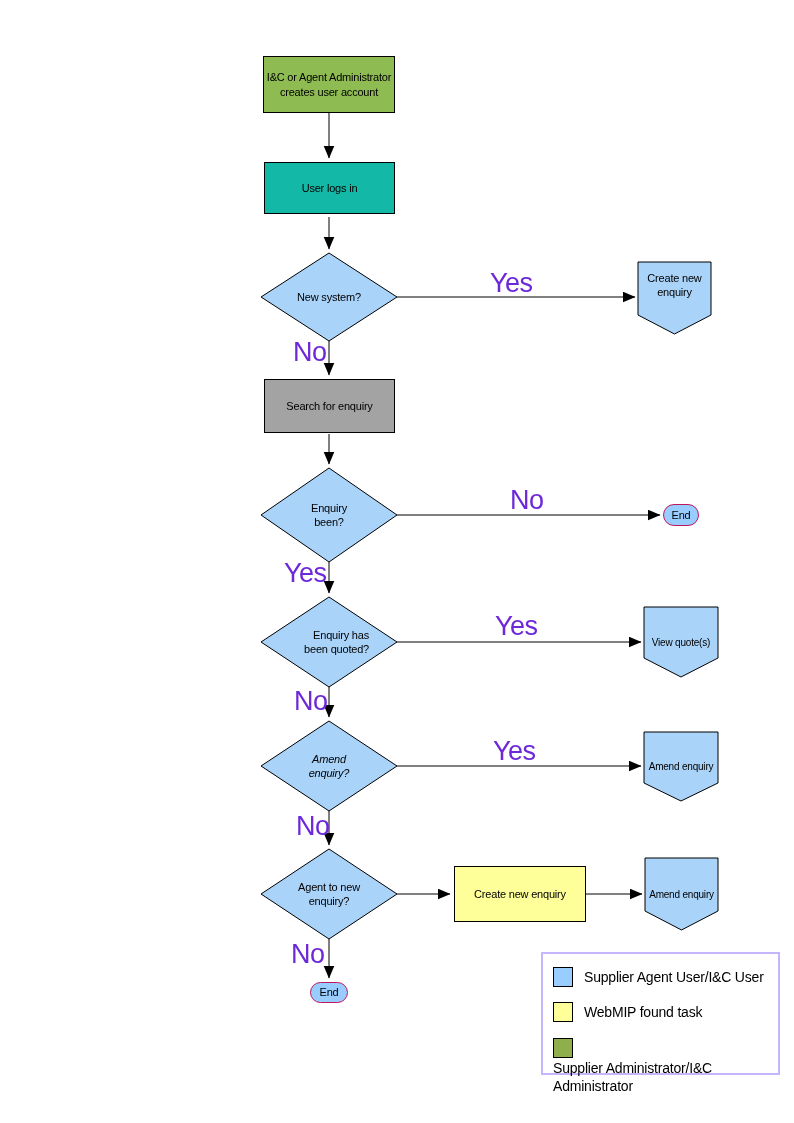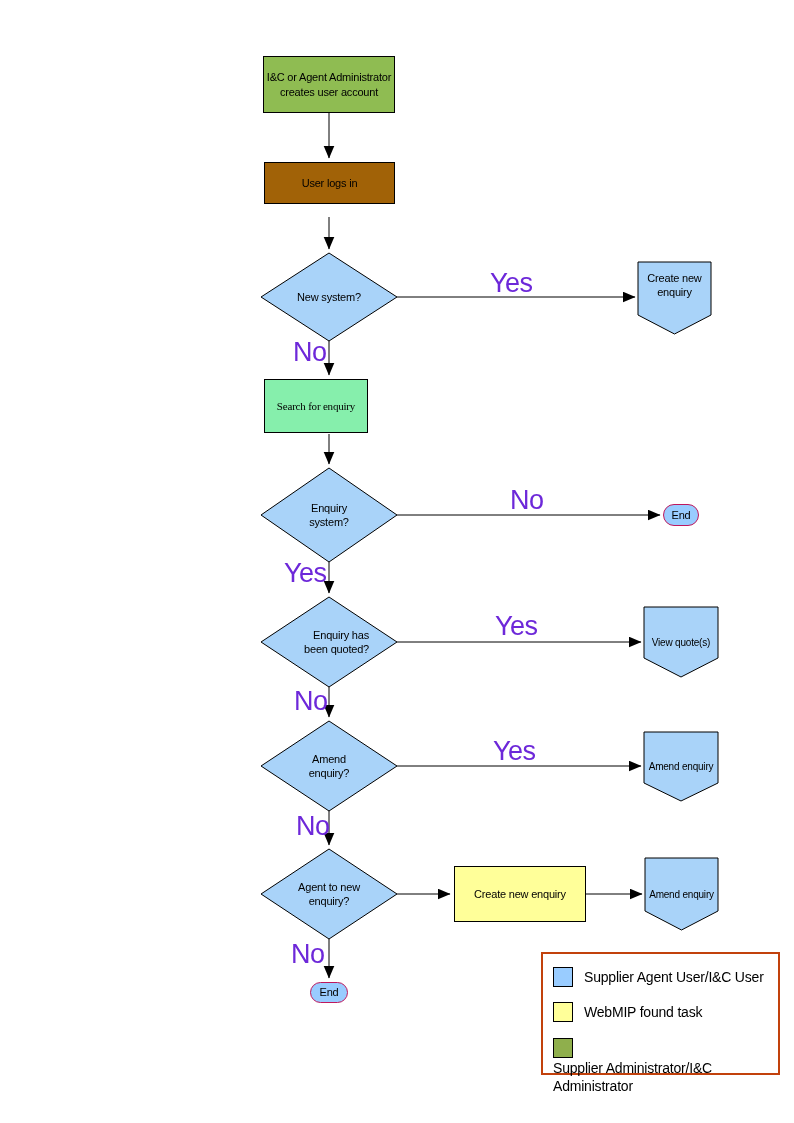--- a/index.html
+++ b/index.html
@@ -17,21 +17,21 @@
   .shape-label{
     position:absolute;display:flex;align-items:center;justify-content:center;
     text-align:center;font-size:11px;line-height:1.3;letter-spacing:-0.2px;pointer-events:none;
   }
   .nowrap{white-space:nowrap;font-size:10px;}
   .edge-label{
     position:absolute;font-size:27px;line-height:1;letter-spacing:-0.5px;color:#6d28d9;
   }
   .legend{
     position:absolute;left:503px;top:952px;width:239px;height:123px;
-    box-sizing:border-box;border:2px solid #c2410c;background:#fff;
+    box-sizing:border-box;border:2px solid #c4b5fd;background:#fff;
   }
   .legend-row{position:absolute;left:10px;display:flex;align-items:flex-start;}
   .swatch{
     width:20px;height:20px;box-sizing:border-box;border:1px solid #000;flex:0 0 auto;margin-right:11px;
   }
   .legend-label{font-size:14px;line-height:18px;letter-spacing:-0.2px;padding-top:1px;width:186px;}
   svg{display:block;}
 </style>
 </head>
 <body>
@@ -68,34 +68,34 @@
     <polygon points="291,849 359,894 291,939 223,894" stroke="#000" style="fill: rgb(169, 211, 249);"></polygon>
 
     <polygon points="600,262 673,262 673,315 636.5,334 600,315" stroke="#000" style="fill: rgb(169, 211, 249);"></polygon>
     <polygon points="606,607 680,607 680,658 643,677 606,658" stroke="#000" style="fill: rgb(169, 211, 249);"></polygon>
     <polygon points="606,732 680,732 680,783 643,801 606,783" stroke="#000" style="fill: rgb(169, 211, 249);"></polygon>
     <polygon points="607,858 680,858 680,911 643.5,930 607,911" stroke="#000" style="fill: rgb(169, 211, 249);"></polygon>
   </svg>
 
   <div class="node" style="left: 225px; top: 56px; width: 132px; height: 57px; background-color: rgb(143, 188, 82);">I&amp;C or Agent Administrator creates user account</div>
 
-  <div class="node" style="left: 226px; top: 162px; width: 131px; height: 42px; background-color: #a16207;">User logs in</div>
+  <div class="node" style="left: 226px; top: 162px; width: 131px; height: 52px; background-color: #14b8a6;">User logs in</div>
 
-  <div class="node" style="left: 226px; top: 379px; width: 104px; height: 54px; background-color: #86efac; font-family: Liberation Serif, serif;">Search for enquiry</div>
+  <div class="node" style="left: 226px; top: 379px; width: 131px; height: 54px; background-color: #a3a3a3;">Search for enquiry</div>
 
   <div class="node" style="left: 416px; top: 866px; width: 132px; height: 56px; background-color: rgb(255, 255, 153);">Create new enquiry</div>
 
   <div class="node stadium" style="left: 625px; top: 504px; width: 36px; height: 22px; background-color: rgb(153, 204, 255);">End</div>
 
   <div class="node stadium" style="left: 272px; top: 982px; width: 38px; height: 21px; background-color: rgb(153, 204, 255);">End</div>
 
   <div class="shape-label" style="left:231px;top:289px;width:120px;height:16px;">New system?</div>
-  <div class="shape-label" style="left:261px;top:498px;width:60px;height:34px;">Enquiry system?</div>
+  <div class="shape-label" style="left:261px;top:498px;width:60px;height:34px;">Enquiry been?</div>
   <div class="shape-label" style="left:251px;top:625px;width:80px;height:34px;text-align:right;">Enquiry has been quoted?</div>
-  <div class="shape-label" style="left:263px;top:749px;width:56px;height:34px;">Amend enquiry?</div>
+  <div class="shape-label" style="left:263px;top:749px;width:56px;height:34px;font-style:italic;">Amend enquiry?</div>
   <div class="shape-label" style="left:252px;top:877px;width:78px;height:34px;">Agent to new enquiry?</div>
 
   <div class="shape-label" style="left:602px;top:270px;width:69px;height:30px;">Create new enquiry</div>
   <div class="shape-label nowrap" style="left:607px;top:634px;width:72px;height:16px;">View quote(s)</div>
   <div class="shape-label nowrap" style="left:606px;top:758px;width:74px;height:16px;">Amend enquiry</div>
   <div class="shape-label nowrap" style="left:607px;top:886px;width:73px;height:16px;">Amend enquiry</div>
 
   <div class="edge-label" style="left:452px;top:270px;">Yes</div>
   <div class="edge-label" style="left:255px;top:339px;">No</div>
   <div class="edge-label" style="left:472px;top:487px;">No</div>

